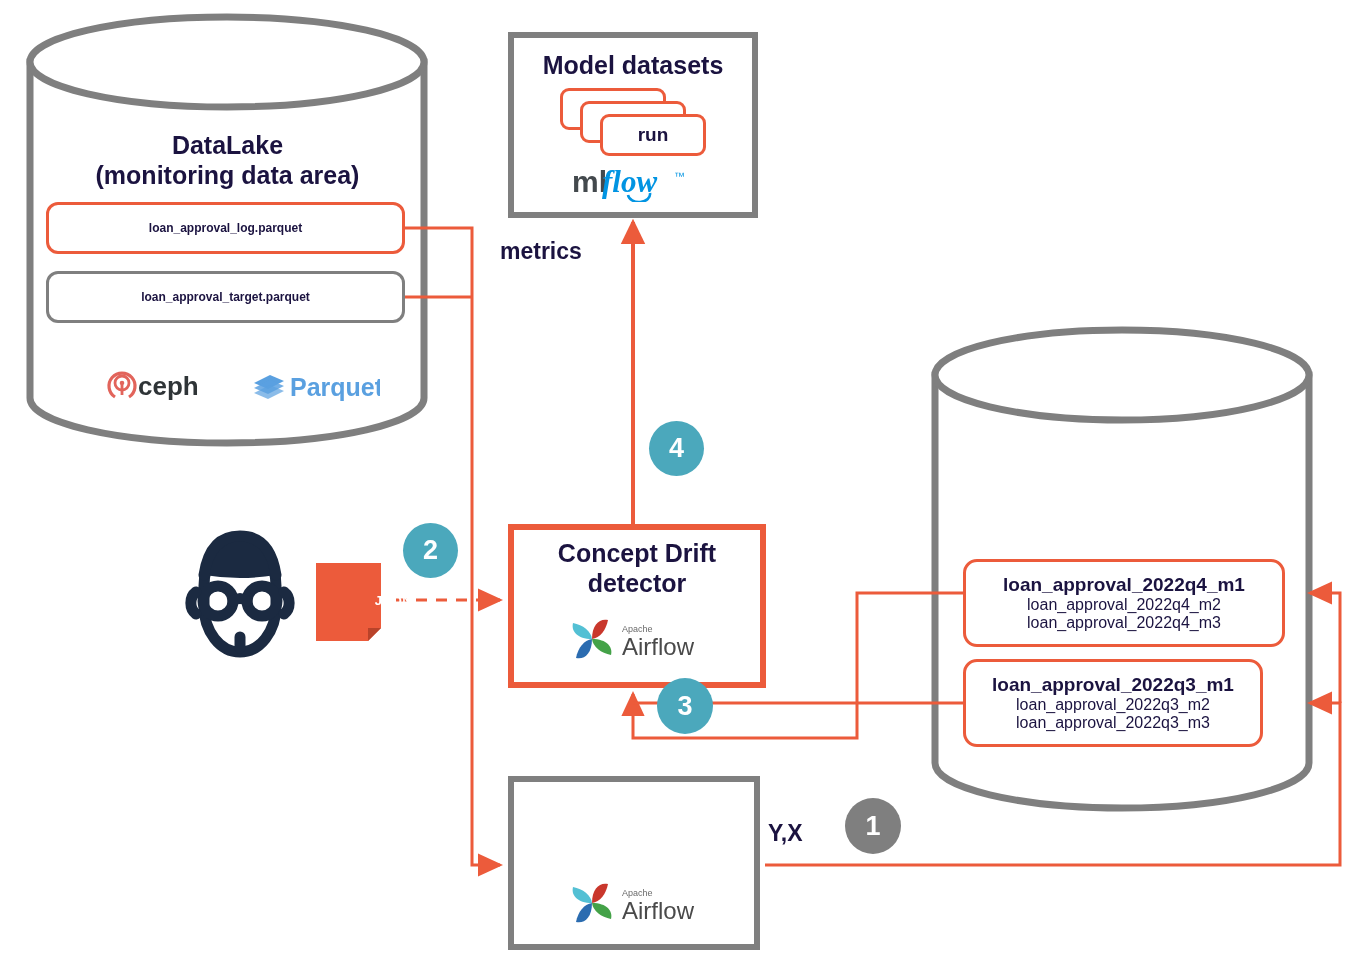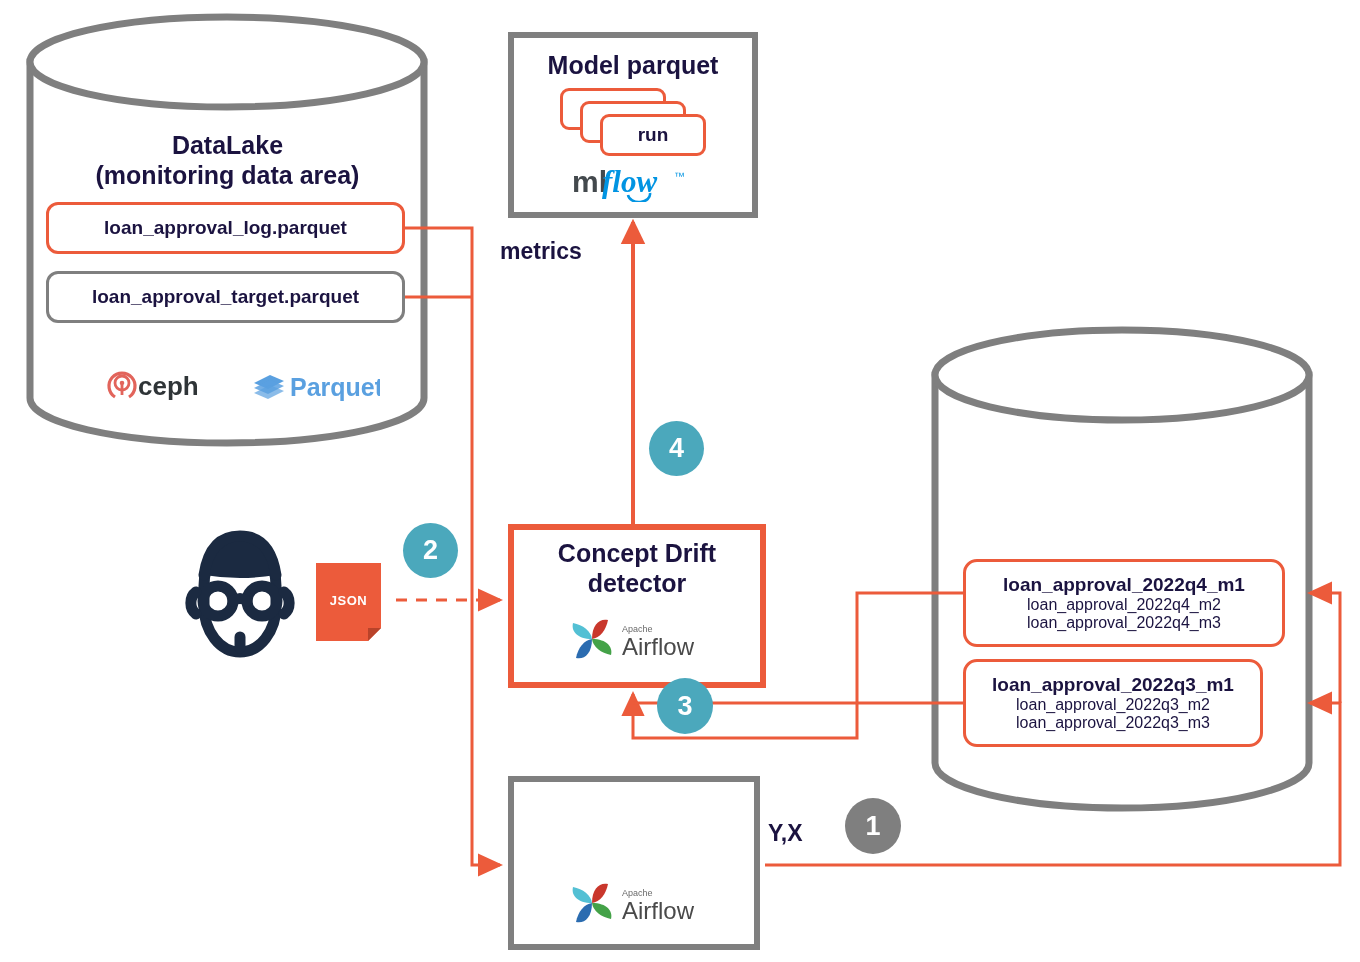--- a/index.html
+++ b/index.html
@@ -27,21 +27,21 @@
   .lbl {
     position: absolute;
     color: #1b1340;
     font-weight: bold;
     text-align: center;
     line-height: 1.2;
     white-space: pre-line;
   }
   .title-lg { font-size: 25px; }
   .title-md { font-size: 23px; }
-  .pill-txt { font-size: 19px; }
+  .pill-txt { font-size: 12px; }
   .pill-txt-b { font-size: 19px; font-weight: bold; }
   .pill-txt-n { font-size: 16px; font-weight: normal; }
   .num-circle {
     position: absolute;
     border-radius: 50%;
     display: flex;
     align-items: center;
     justify-content: center;
     color: #ffffff;
     font-size: 27px;
@@ -72,20 +72,21 @@
   }
   .json-doc {
     position: absolute;
     display: flex;
     align-items: center;
     justify-content: center;
     color: #ffffff;
     font-size: 13px;
     font-weight: bold;
     letter-spacing: .5px;
+    padding-left: 45px;
   }
 </style>
 </head>
 <body>
 
 <div id="canvas">
 
   <svg class="svg-layer" viewBox="0 0 1360 962">
     <defs>
       <marker id="arrowOrange" markerWidth="9" markerHeight="9" refX="7.4" refY="4.5" orient="auto" markerUnits="strokeWidth">
@@ -177,21 +178,21 @@
         <path d="M4,18 L20,10 L34,16 L18,24 Z"></path>
         <path d="M4,23 L20,15 L34,21 L18,29 Z" opacity=".85"></path>
         <path d="M4,28 L20,20 L34,26 L18,34 Z" opacity=".7"></path>
       </g>
       <text x="40" y="31" font-family="Liberation Sans, sans-serif" font-size="25" font-weight="bold" fill="#5aa0e0">Parquet</text>
     </svg>
   </div>
 
   <div class="box" style="left:508px; top:32px; width:250px; height:186px; border:6px solid #7f7f7f;"></div>
 
-  <div class="lbl title-lg" style="left:508px; top:50px; width:250px;">Model parquet</div>
+  <div class="lbl title-lg" style="left:508px; top:50px; width:250px;">Model datasets</div>
 
   <div class="pill" style="left:560px; top:88px; width:106px; height:42px; border:3px solid #ec5b3b; border-radius:9px;"></div>
   <div class="pill" style="left:580px; top:101px; width:106px; height:42px; border:3px solid #ec5b3b; border-radius:9px;"></div>
   <div class="pill" style="left:600px; top:114px; width:106px; height:42px; border:3px solid #ec5b3b; border-radius:9px;">
     <span style="font-size:19px; font-weight:bold; color:#1b1340;">run</span>
   </div>
 
   <div class="logo-wrap" style="left:570px; top:162px; width:130px; height:40px;">
     <svg width="130" height="40" viewBox="0 0 130 40">
       <text x="2" y="30" font-family="Liberation Sans, sans-serif" font-size="30" font-weight="bold" fill="#43494d">ml</text>

